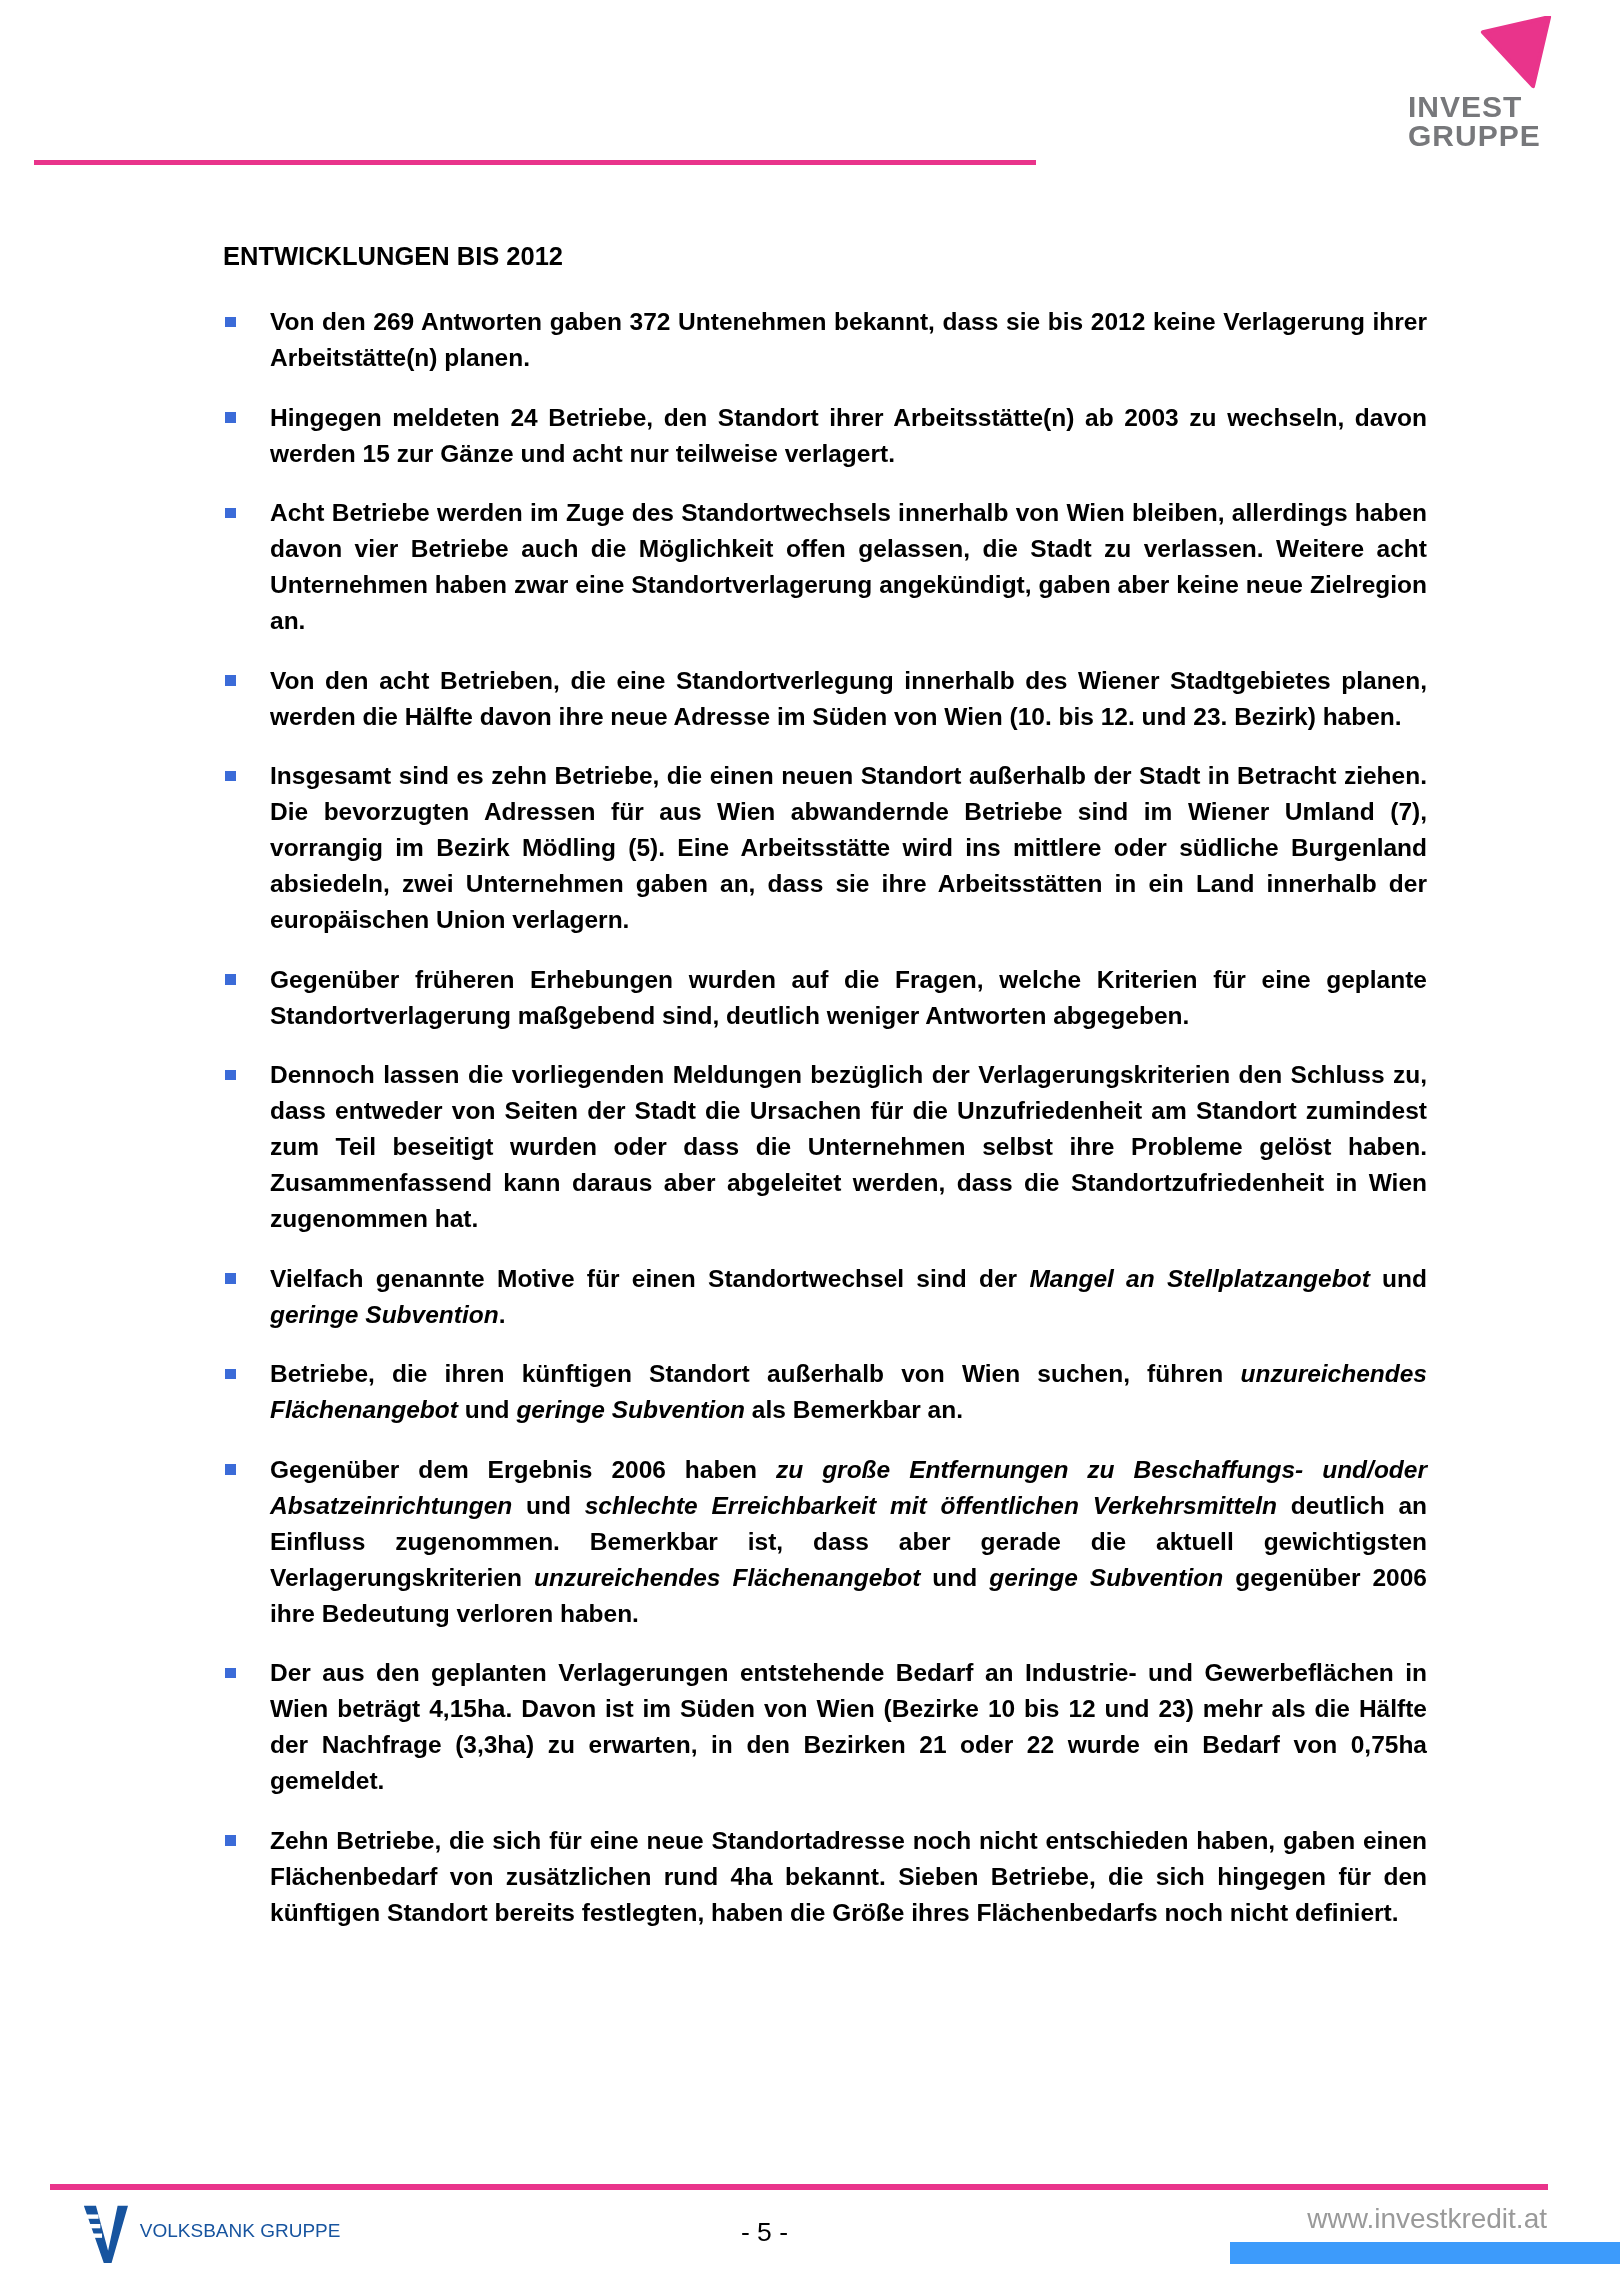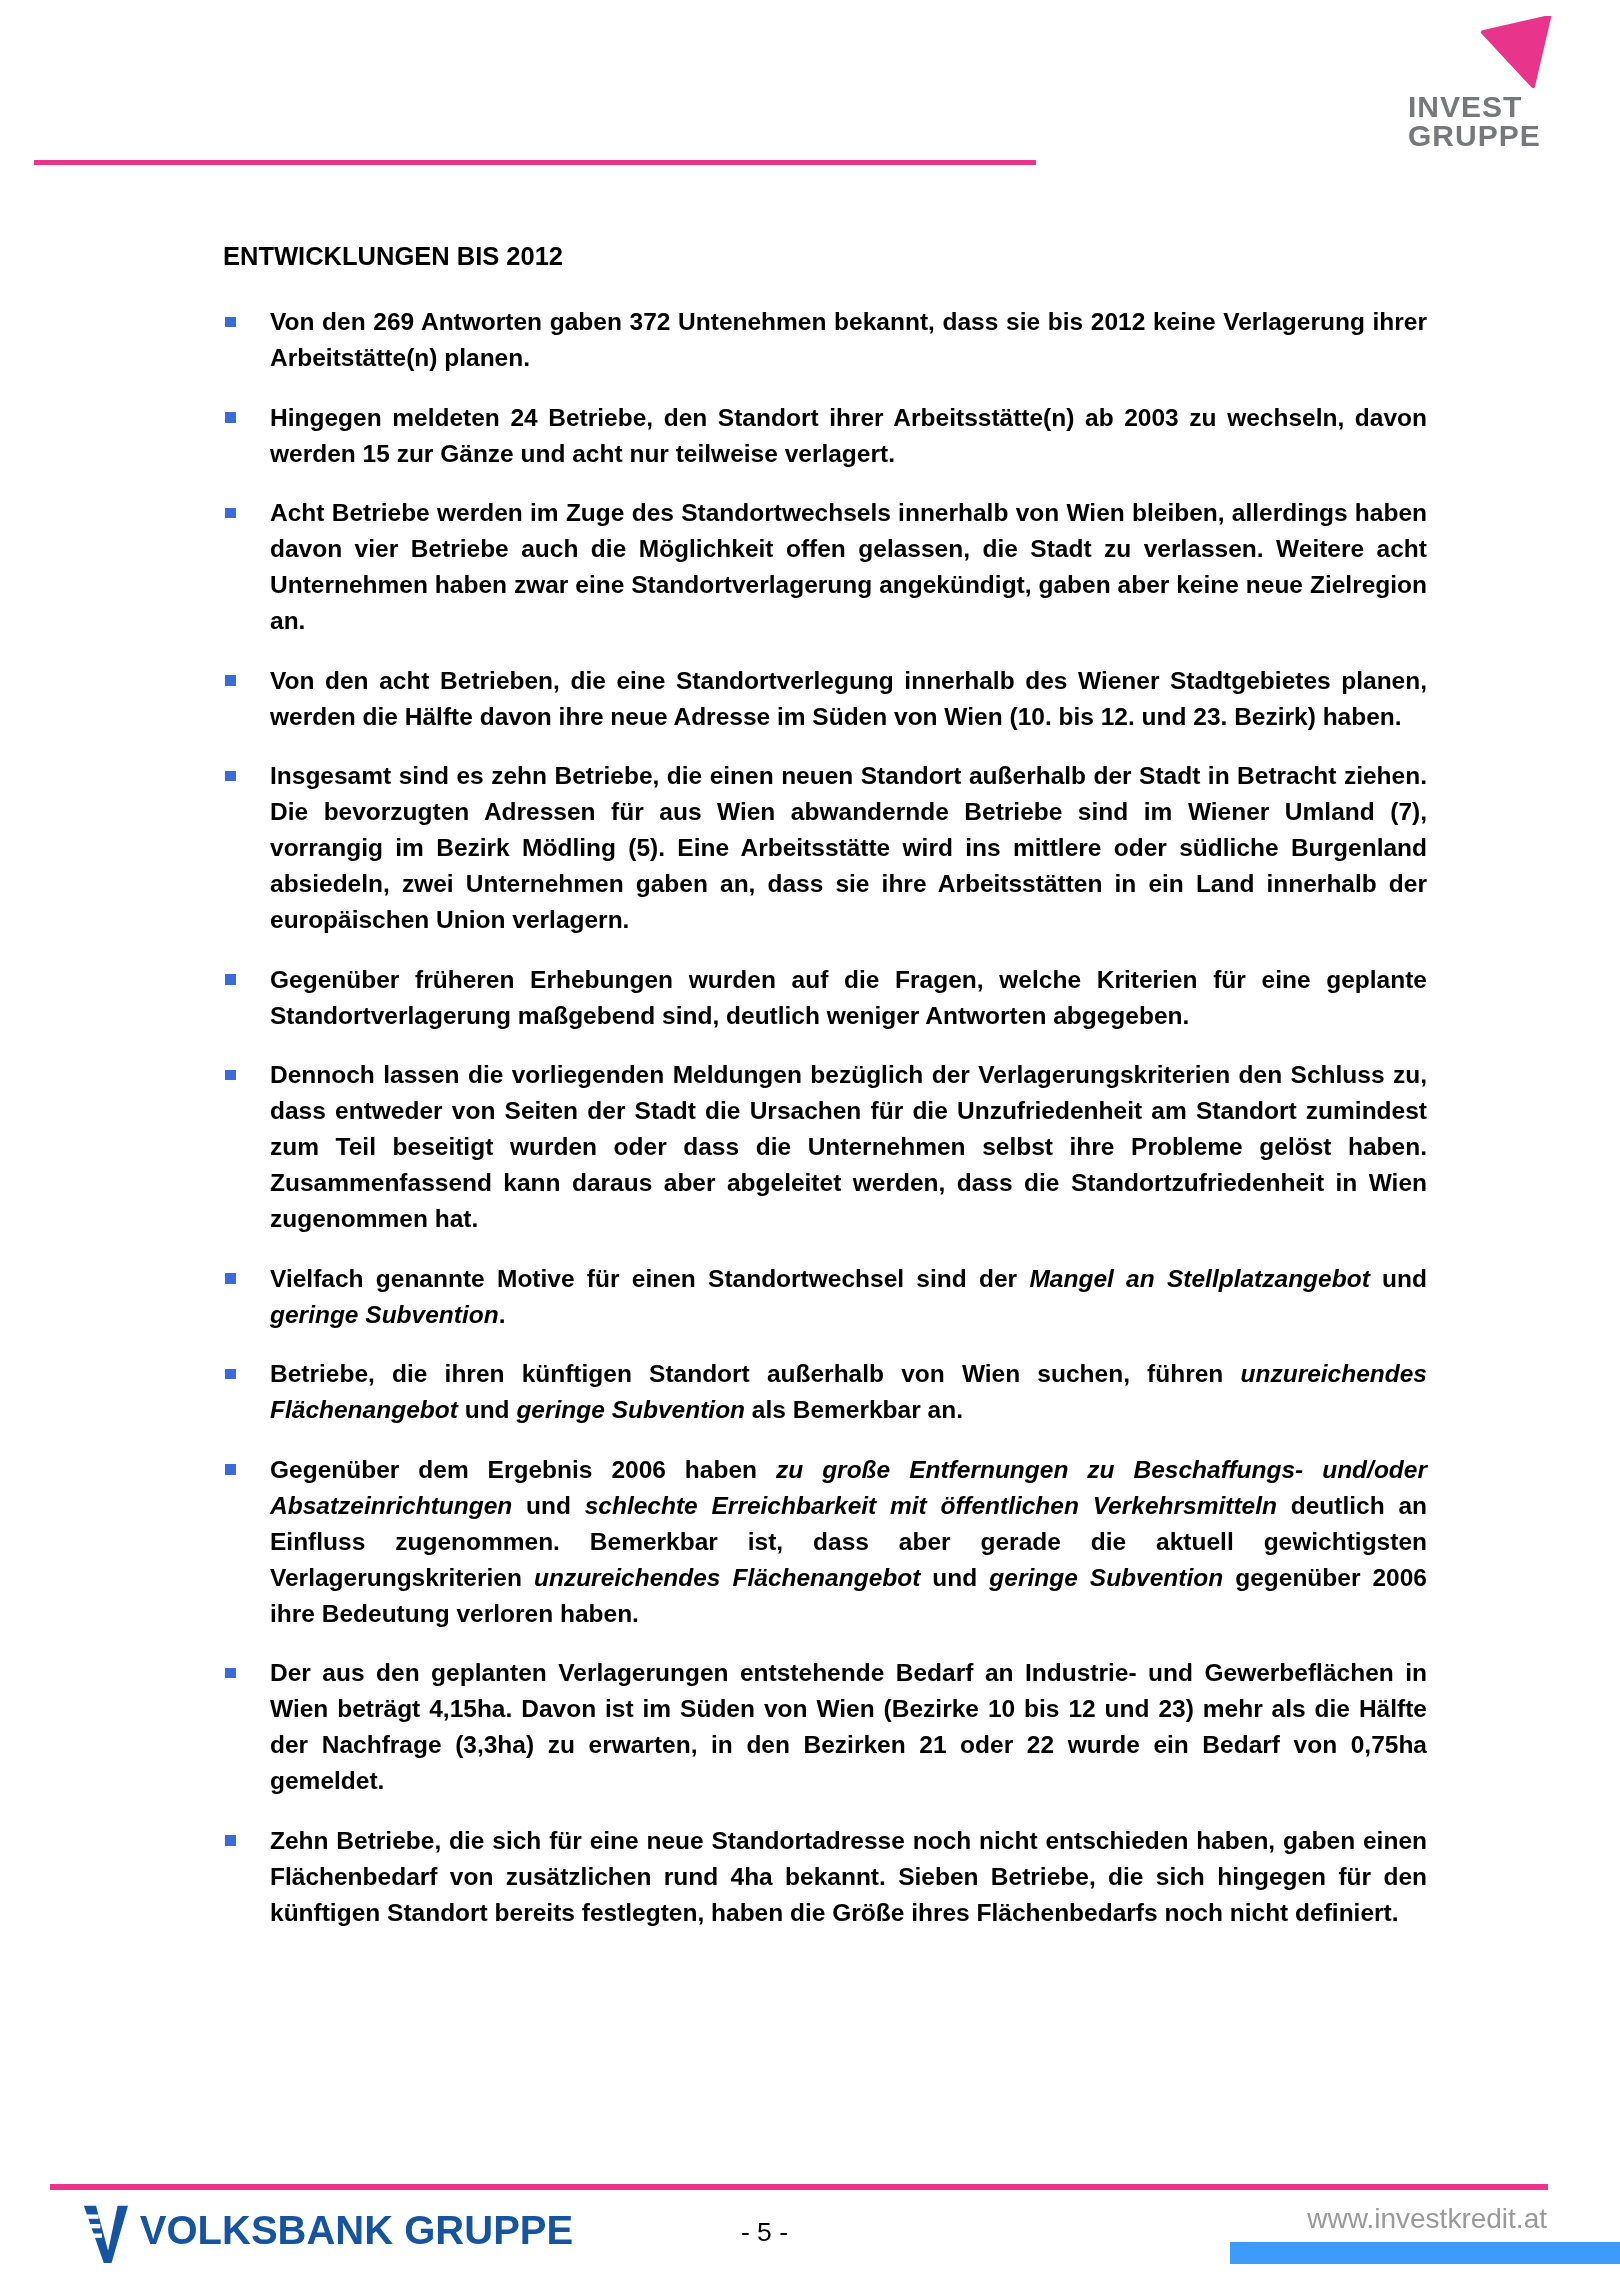--- a/index.html
+++ b/index.html
@@ -36,21 +36,21 @@
   .btext em { font-style:italic; }
 
   
   .footer-rule {
     position:absolute; left:50px; top:2184px; width:1498px; height:5.9px;
     background:var(--accent-pink,#e9348b);
   }
   .vb-logo { position:absolute; left:83px; top:2203px; display:flex; align-items:flex-start; }
   .vb-mark { width:45px; height:61px; margin-right:11.8px; }
   .vb-text {
-    color:var(--volksbank-blue,#17549f); font-size:40px; font-weight:bold;
+    color:var(--volksbank-blue,#17549f); font-size:19px; font-weight:normal;
     letter-spacing:0px; line-height:55px;
   }
   .page-num {
     position:absolute; left:0; width:1529px; top:2217px; text-align:center;
     font-size:26.5px; font-weight:normal; color:#000;
   }
   .website {
     position:absolute; right:73px; top:2203px;
     font-size:28px; color:var(--website-gray,#9a9a9a);
   }

